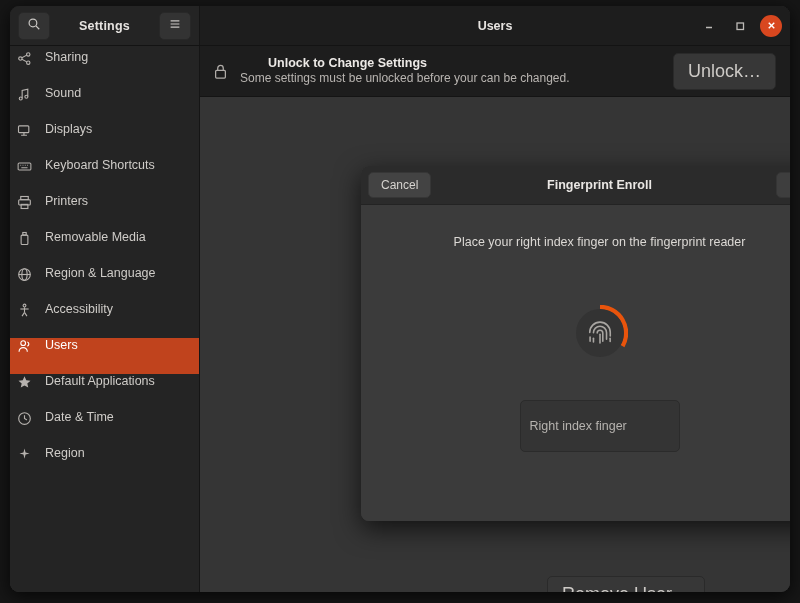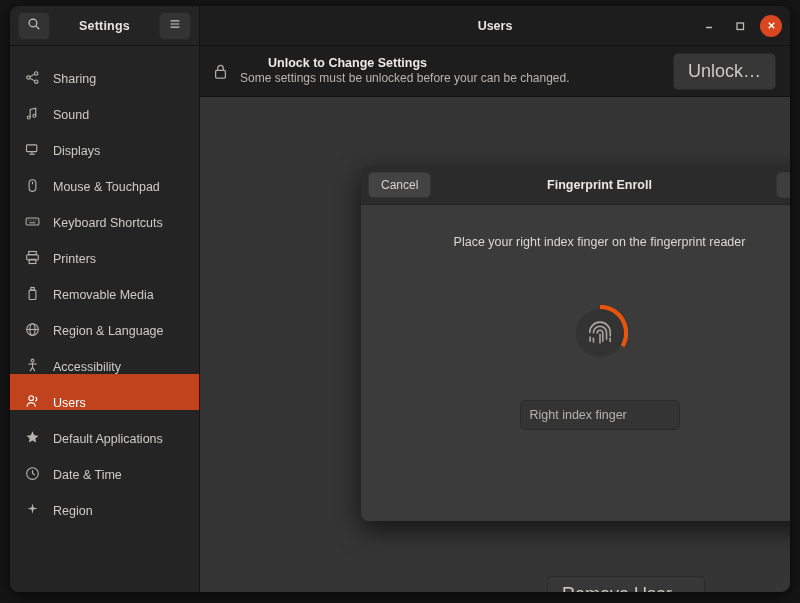--- a/index.html
+++ b/index.html
@@ -116,23 +116,23 @@
     width: 190px;
     flex: 0 0 190px;
     background: #242424;
     border-right: 1px solid #151515;
     padding-top: 4px;
     box-sizing: border-box;
     overflow: hidden;
   }
   .side-item {
     display: flex;
-    align-items: flex-end;
+    align-items: flex-start;
     height: 36px;
-    padding-left: 14px;
+    padding-left: 6px;
     gap: 12px;
     color: #cfccc8;
     font-size: 12.5px;
     cursor: pointer;
   }
   .side-item.active {
     background: #c0431d;
     color: #ffffff;
   }
   .side-item .ic {
@@ -320,21 +320,21 @@
     left: 0; right: 0;
     top: 195px;
     display: flex;
     justify-content: center;
   }
   .entry {
     width: 160px;
     background: #343434;
     border: 1px solid #2b2b2b;
     border-radius: 5px;
-    padding: 7px 9px;
+    padding: 18px 9px;
     font-size: 12.5px;
     color: #b6b3af;
     font-family: "Liberation Sans", sans-serif;
     box-sizing: border-box;
   }
 </style>
 </head>
 <body>
 
 <div class="desktop">
@@ -417,29 +417,20 @@
           <span class="ic">
             <svg width="15" height="15" viewBox="0 0 16 16" fill="none" stroke="currentColor" stroke-width="1.2">
               <rect x="1.6" y="3" width="11" height="7.2" rx="1"></rect>
                 <line x1="4.4" y1="13" x2="10.6" y2="13"></line>
                 <line x1="7.4" y1="10.2" x2="7.4" y2="13"></line>
             </svg>
           </span>
           <span>Displays</span>
         </div>
 
-        <div class="side-item">
-          <span class="ic">
-            <svg width="15" height="15" viewBox="0 0 16 16" fill="none" stroke="currentColor" stroke-width="1.2">
-              <rect x="4.4" y="1.8" width="7.2" height="12.4" rx="3.5"></rect>
-                <line x1="8" y1="4" x2="8" y2="6.6"></line>
-            </svg>
-          </span>
-          <span>Mouse &amp; Touchpad</span>
-        </div>
 
         <div class="side-item">
           <span class="ic">
             <svg width="15" height="15" viewBox="0 0 16 16" fill="none" stroke="currentColor" stroke-width="1.1">
               <rect x="1.2" y="4.2" width="13.6" height="7.6" rx="1.2"></rect>
               <line x1="3.6" y1="6.6" x2="4.4" y2="6.6"></line>
                 <line x1="6" y1="6.6" x2="6.8" y2="6.6"></line>
                 <line x1="8.4" y1="6.6" x2="9.2" y2="6.6"></line>
                 <line x1="10.8" y1="6.6" x2="11.6" y2="6.6"></line>
               <line x1="4.6" y1="9.4" x2="11.2" y2="9.4"></line>

